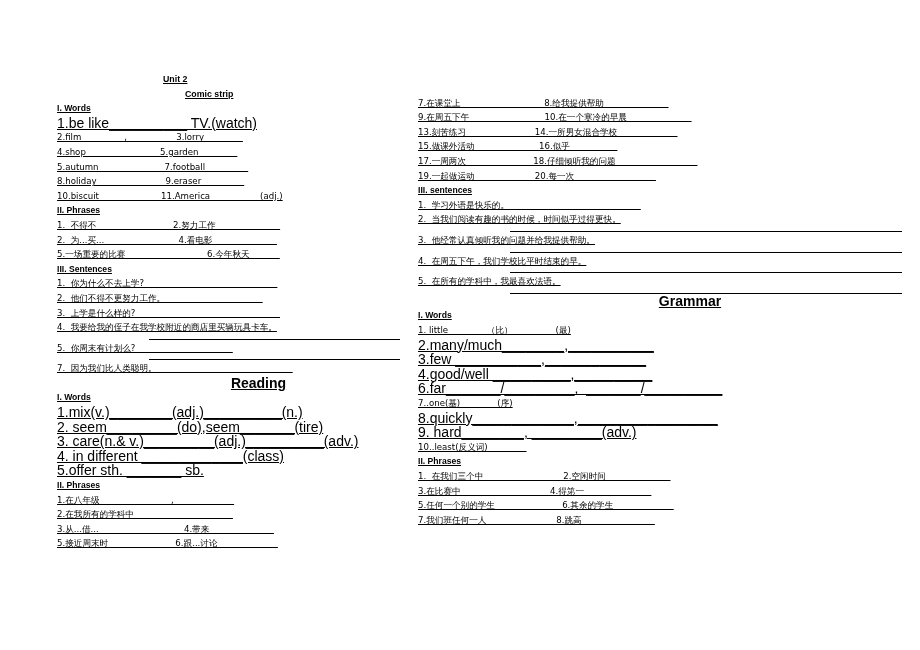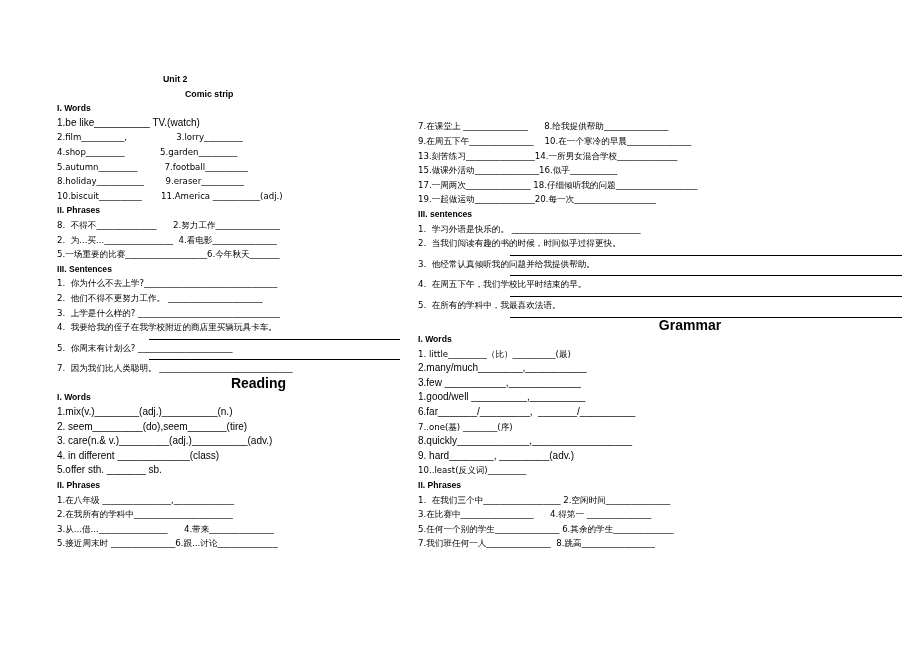--- a/index.html
+++ b/index.html
@@ -20,21 +20,22 @@
     height: 650px;
     background: #fff;
   }
   .columns {
     position: absolute;
     top: 72px;
     left: 0;
     width: 920px;
     display: flex;
     flex-direction: row;
-    align-items: flex-end;
+    align-items: center;
+    text-decoration: underline;
   }
   .col {
     box-sizing: border-box;
   }
   .col-left {
     width: 410px;
     padding-left: 57px;
     padding-right: 10px;
   }
   .col-right {
@@ -57,21 +58,21 @@
     line-height: 14.6px;
     padding-left: 60px;
   }
   .sec {
     font-size: 8.6px;
     font-weight: bold;
     line-height: 14.6px;
     white-space: nowrap;
   }
   .ln {
-    font-size: 10px;
+    font-size: 14px;
     line-height: 14.6px;
     white-space: pre;
   }
   .ln-cjk {
     font-family: "DejaVu Sans", "Liberation Sans", sans-serif;
     font-size: 8.6px;
     line-height: 14.6px;
     white-space: pre;
   }
   .longrule {
@@ -99,21 +100,21 @@
 
       <div class="sec">I. Words</div>
       <div class="ln">1.be like__________ TV.(watch)</div>
       <div class="ln-cjk">2.film__________,                  3.lorry_________</div>
       <div class="ln-cjk">4.shop_________             5.garden_________</div>
       <div class="ln-cjk">5.autumn_________          7.football__________</div>
       <div class="ln-cjk">8.holiday___________        9.eraser__________</div>
       <div class="ln-cjk">10.biscuit__________       11.America ___________(adj.)</div>
 
       <div class="sec">II. Phrases</div>
-      <div class="ln-cjk">8.  不得不______________      2.努力工作_______________</div>
+      <div class="ln-cjk">1.  不得不______________      2.努力工作_______________</div>
       <div class="ln-cjk">2.  为...买...________________  4.看电影_______________</div>
       <div class="ln-cjk">5.一场重要的比赛___________________6.今年秋天_______</div>
 
       <div class="sec">III. Sentences</div>
       <div class="ln-cjk">1.  你为什么不去上学?_______________________________</div>
       <div class="ln-cjk">2.  他们不得不更努力工作。 ______________________</div>
       <div class="ln-cjk">3.  上学是什么样的? _________________________________</div>
       <div class="ln-cjk">4.  我要给我的侄子在我学校附近的商店里买辆玩具卡车。</div>
       <div class="spacer-sm"></div>
       <div class="longrule indent-rule"></div>
@@ -167,21 +168,21 @@
       <div class="ln-cjk">5.  在所有的学科中，我最喜欢法语。</div>
       <div class="spacer-sm"></div>
       <div class="longrule indent-rule"></div>
 
       <div class="hdr-center">Grammar</div>
 
       <div class="sec">I. Words</div>
       <div class="ln-cjk">1. little_________（比）__________(最)</div>
       <div class="ln">2.many/much________,___________</div>
       <div class="ln">3.few ___________,_____________</div>
-      <div class="ln">1.good/well __________,__________</div>
+      <div class="ln">4.good/well __________,__________</div>
       <div class="ln">6.far_______/_________,  _______/__________</div>
       <div class="ln-cjk">7..one(基) ________(序)</div>
       <div class="ln">8.quickly_____________,__________________</div>
       <div class="ln">9. hard________, _________(adv.)</div>
       <div class="ln-cjk">10..least(反义词)_________</div>
 
       <div class="sec">II. Phrases</div>
       <div class="ln-cjk">1.  在我们三个中__________________ 2.空闲时间_______________</div>
       <div class="ln-cjk">3.在比赛中_________________      4.得第一 _______________</div>
       <div class="ln-cjk">5.任何一个别的学生_______________ 6.其余的学生______________</div>

